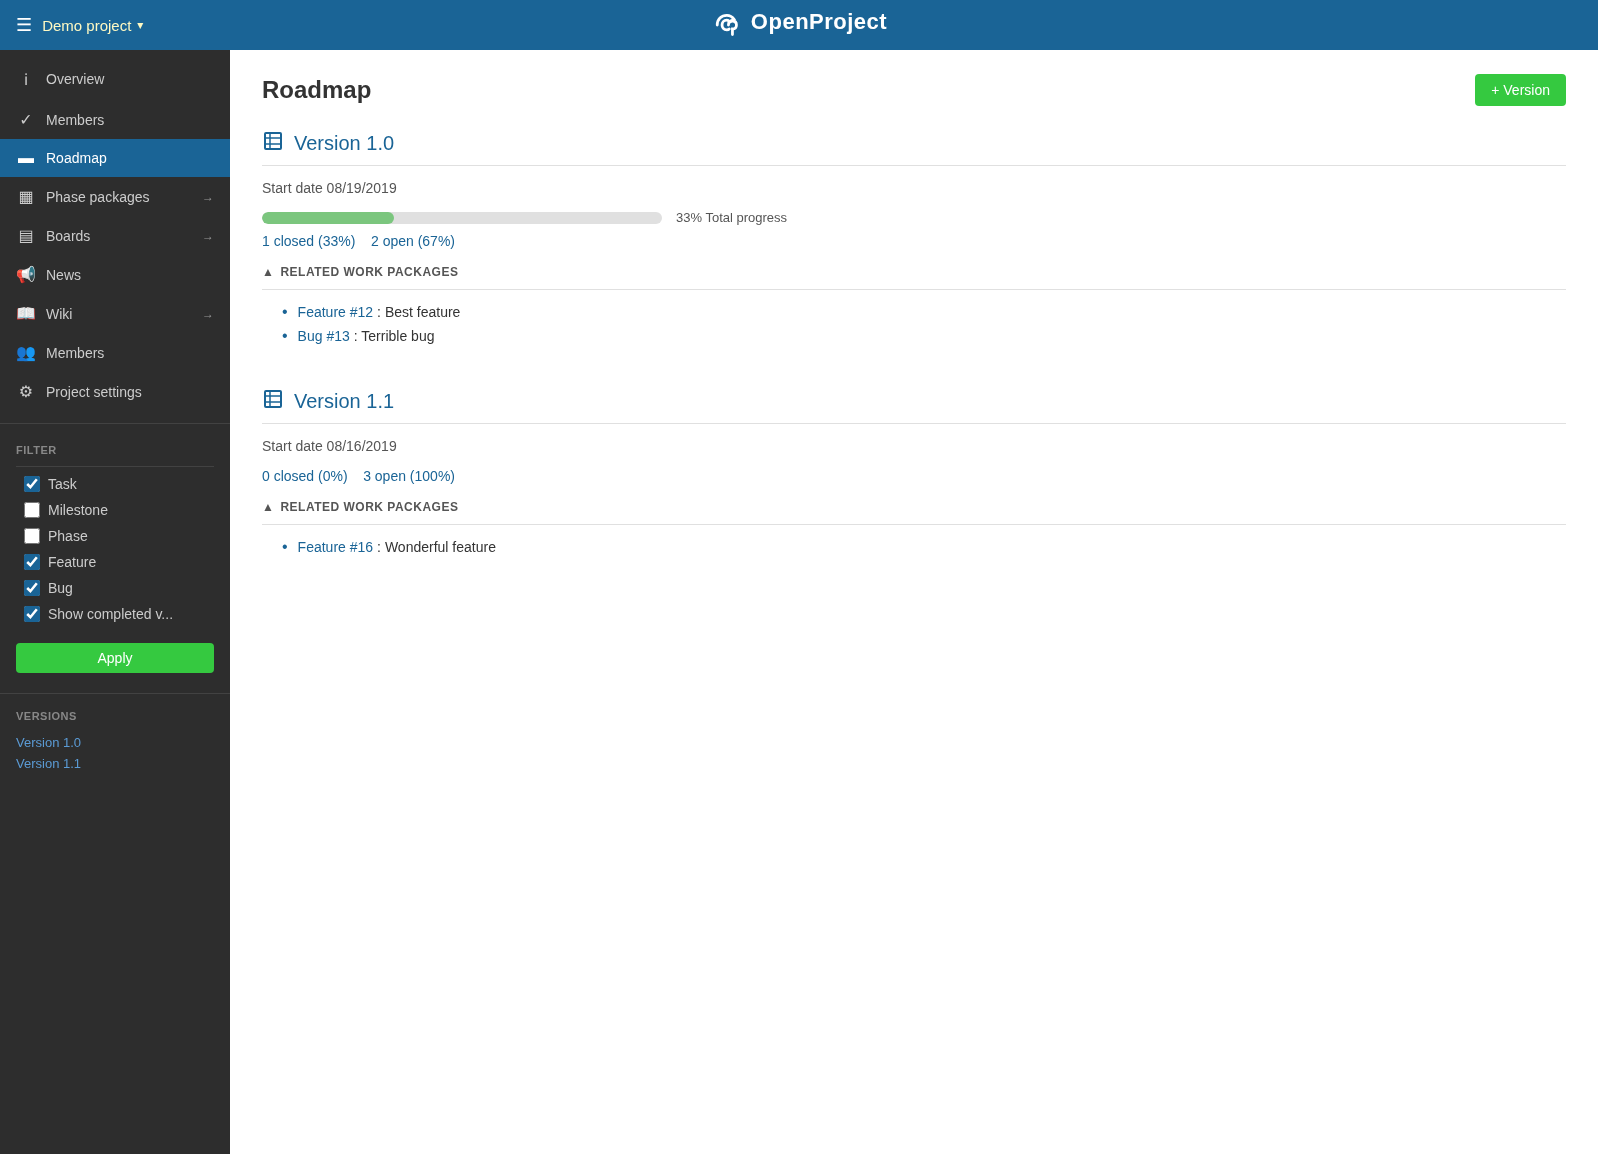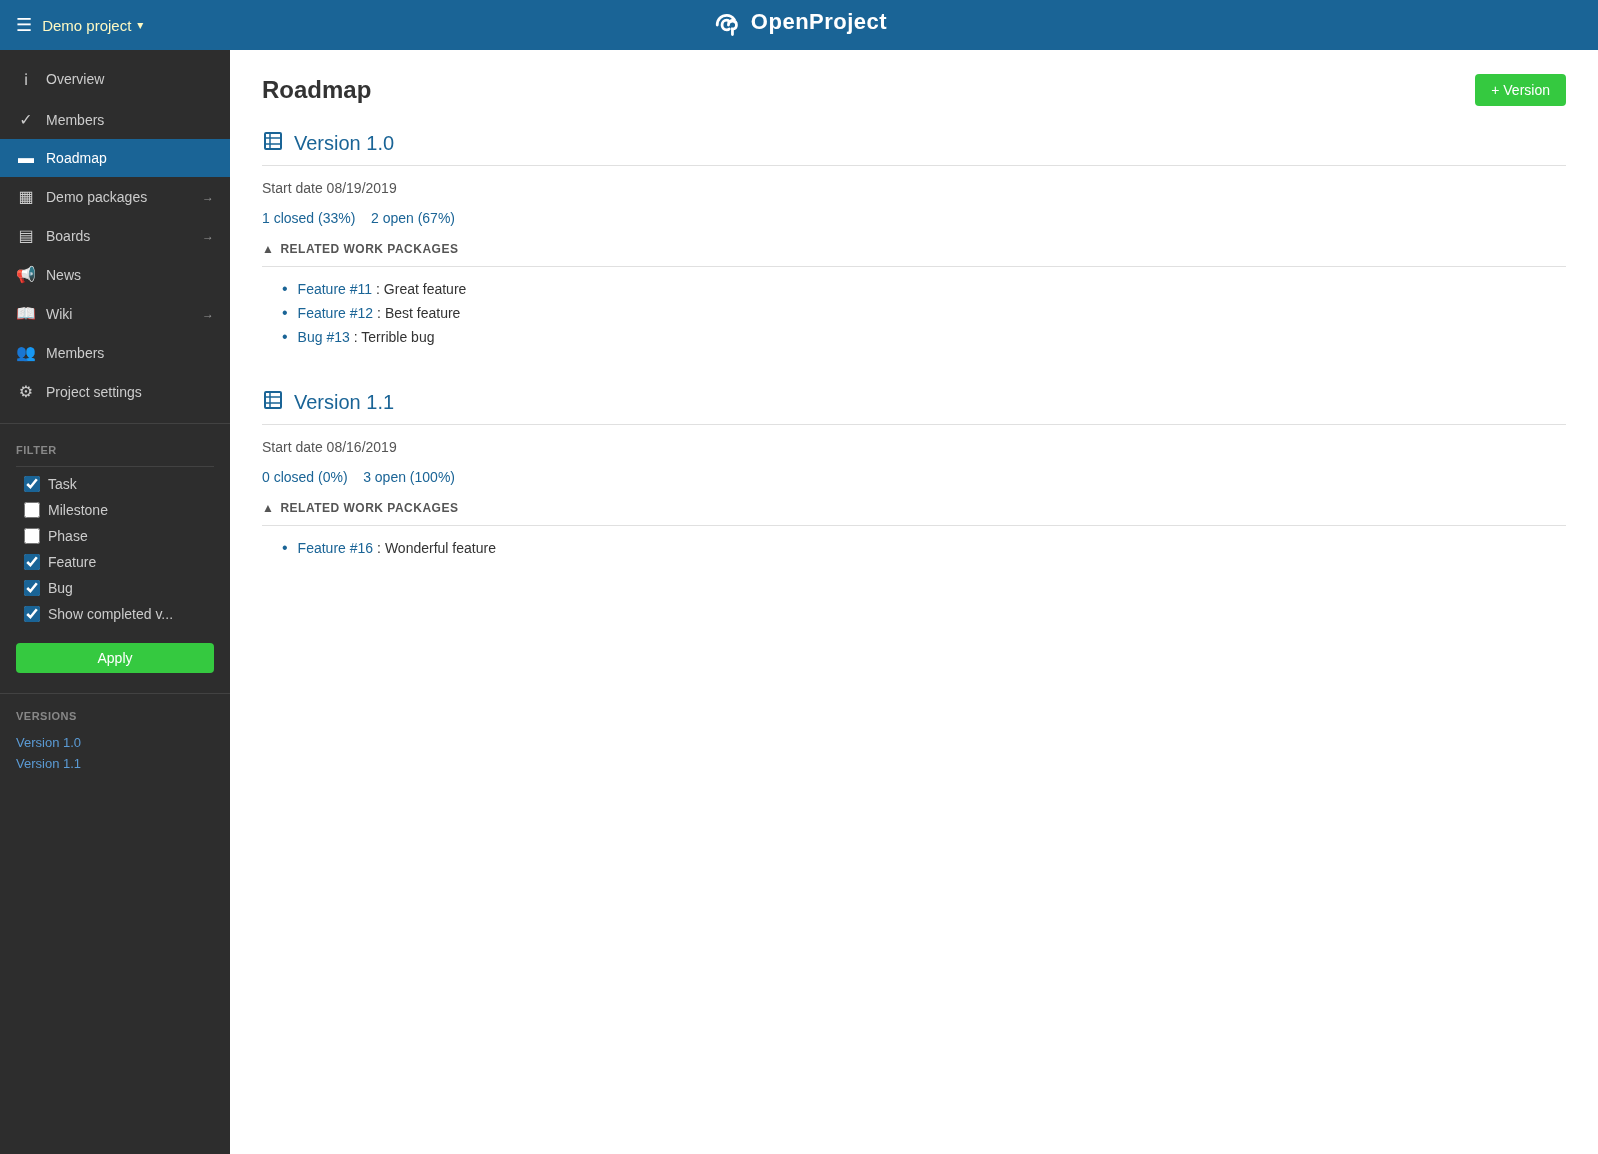--- a/index.html
+++ b/index.html
@@ -356,21 +356,21 @@
       <a class="sidebar-item">
         <span class="item-icon">✓</span>
         <span class="item-label">Members</span>
       </a>
       <a class="sidebar-item active">
         <span class="item-icon">▬</span>
         <span class="item-label">Roadmap</span>
       </a>
       <a class="sidebar-item">
         <span class="item-icon">▦</span>
-        <span class="item-label">Demo packages</span>
+        <span class="item-label">Phase packages</span>
         <span class="item-arrow">→</span>
       </a>
       <a class="sidebar-item">
         <span class="item-icon">▤</span>
         <span class="item-label">Boards</span>
         <span class="item-arrow">→</span>
       </a>
       <a class="sidebar-item">
         <span class="item-icon">📢</span>
         <span class="item-label">News</span>
@@ -446,36 +446,38 @@
               <path d="M3 8 L19 8" stroke="#1a6496" stroke-width="1.5"></path>
               <path d="M3 14 L19 14" stroke="#1a6496" stroke-width="1.5"></path>
               <path d="M8 3 L8 19" stroke="#1a6496" stroke-width="1.5"></path>
             </svg>
         </span>
         <a class="version-title">Version 1.0</a>
       </div>
       <div class="version-divider"></div>
       <div class="start-date">Start date 08/19/2019</div>
 
+      <div class="progress-container">
+        <div class="progress-bar-wrap">
+          <div class="progress-bar-fill" style="width: 33%"></div>
+        </div>
+        <span class="progress-label">33% Total progress</span>
+      </div>
       <div class="progress-stats">
         <span class="closed">1 closed (33%)</span>
         &nbsp;&nbsp;
         <span class="open">2 open (67%)</span>
       </div>
 
       <div class="related-section">
         <div class="related-header">
           <span>▲</span>
           <span>RELATED WORK PACKAGES</span>
         </div>
         <div class="related-divider"></div>
-        <div class="work-package-item">
-          <a class="wp-link">Feature #11</a>
-            <span class="wp-desc">: Great feature</span>
-        </div>
         <div class="work-package-item">
           <a class="wp-link">Feature #12</a>
             <span class="wp-desc">: Best feature</span>
         </div>
         <div class="work-package-item">
           <a class="wp-link">Bug #13</a>
             <span class="wp-desc">: Terrible bug</span>
         </div>
       </div>
     </div>

